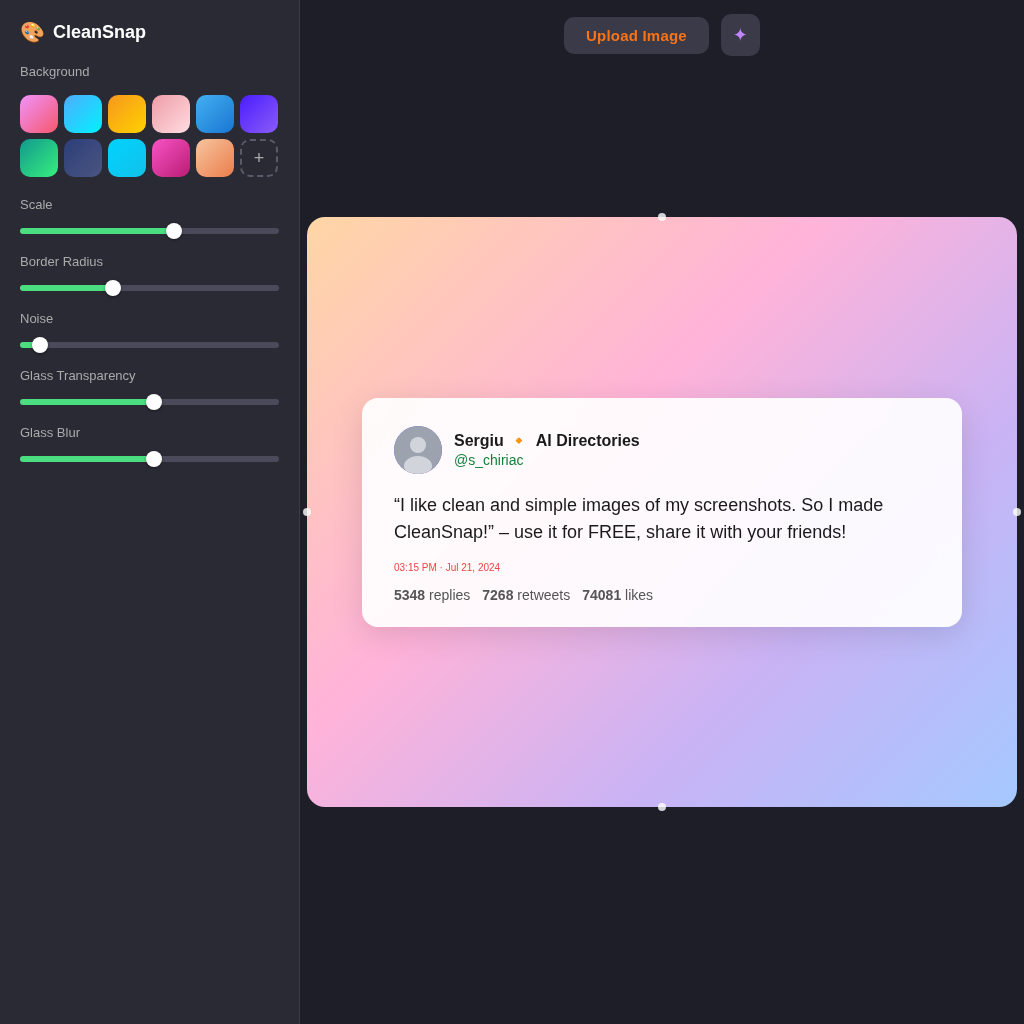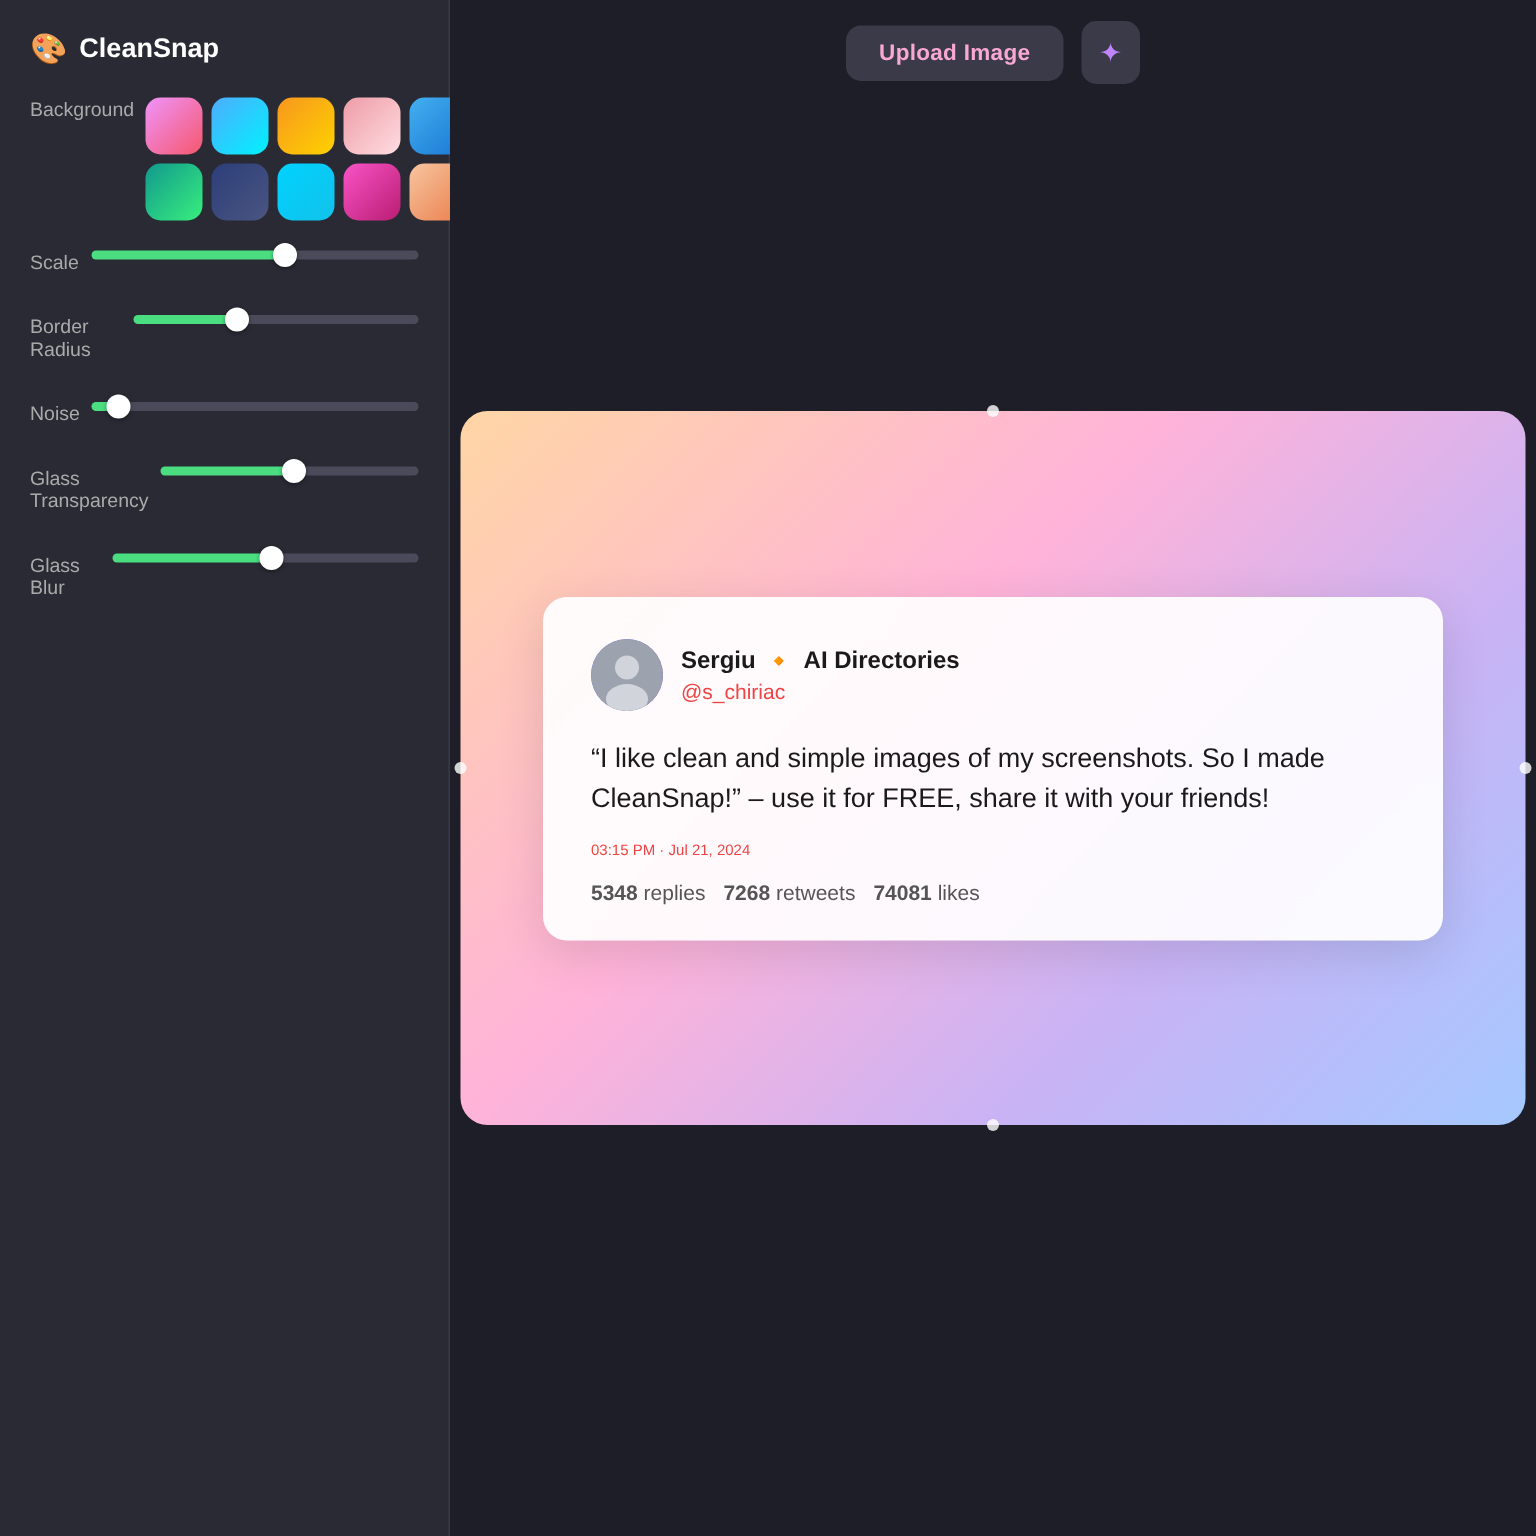--- a/index.html
+++ b/index.html
@@ -60,21 +60,21 @@
       display: flex;
       align-items: center;
       justify-content: center;
       color: #aaaaaa;
       font-size: 18px;
       cursor: pointer;
     }
 
     .control-section {
       display: flex;
-      flex-direction: row;
+      flex-direction: column;
       gap: 8px;
     }
     input[type=range] {
       width: 100%;
       -webkit-appearance: none;
       height: 6px;
       border-radius: 3px;
       background: linear-gradient(to right, #4ade80 var(--val, 50%), #4a4a5a var(--val, 50%));
       outline: none;
       cursor: pointer;
@@ -110,21 +110,21 @@
       padding: 14px 20px;
       position: absolute;
       top: 0;
       left: 0;
       z-index: 10;
       gap: 12px;
     }
 
     .upload-btn {
       background: #3a3a48;
-      color: #f9a8d4;
+      color: #f97316;
       border: none;
       border-radius: 10px;
       padding: 10px 22px;
       font-size: 15px;
       font-weight: 600;
       cursor: pointer;
       letter-spacing: 0.2px;
     }
     .sparkle-btn {
       background: #3a3a48;
@@ -145,21 +145,21 @@
       left: 0;
       right: 0;
       bottom: 0;
       display: flex;
       align-items: center;
       justify-content: center;
     }
 
     .gradient-bg {
       width: 710px;
-      height: 476px;
+      height: 590px;
       border-radius: 18px;
       background: linear-gradient(135deg, #ffd6a5 0%, #ffb3d9 40%, #c9b3f5 70%, #a5c8ff 100%);
       display: flex;
       align-items: center;
       justify-content: center;
       position: relative;
     }
 
     
     .handle-dot {
@@ -215,21 +215,21 @@
       font-weight: 700;
       font-size: 16px;
       color: #1a1a1a;
       display: flex;
       align-items: center;
       gap: 6px;
     }
 
     .tweet-handle {
       font-size: 14px;
-      color: #ef4444;
+      color: #15803d;
       margin-top: 2px;
     }
 
     .tweet-body {
       font-size: 18px;
       color: #1a1a1a;
       line-height: 1.5;
       margin-bottom: 16px;
     }
 

